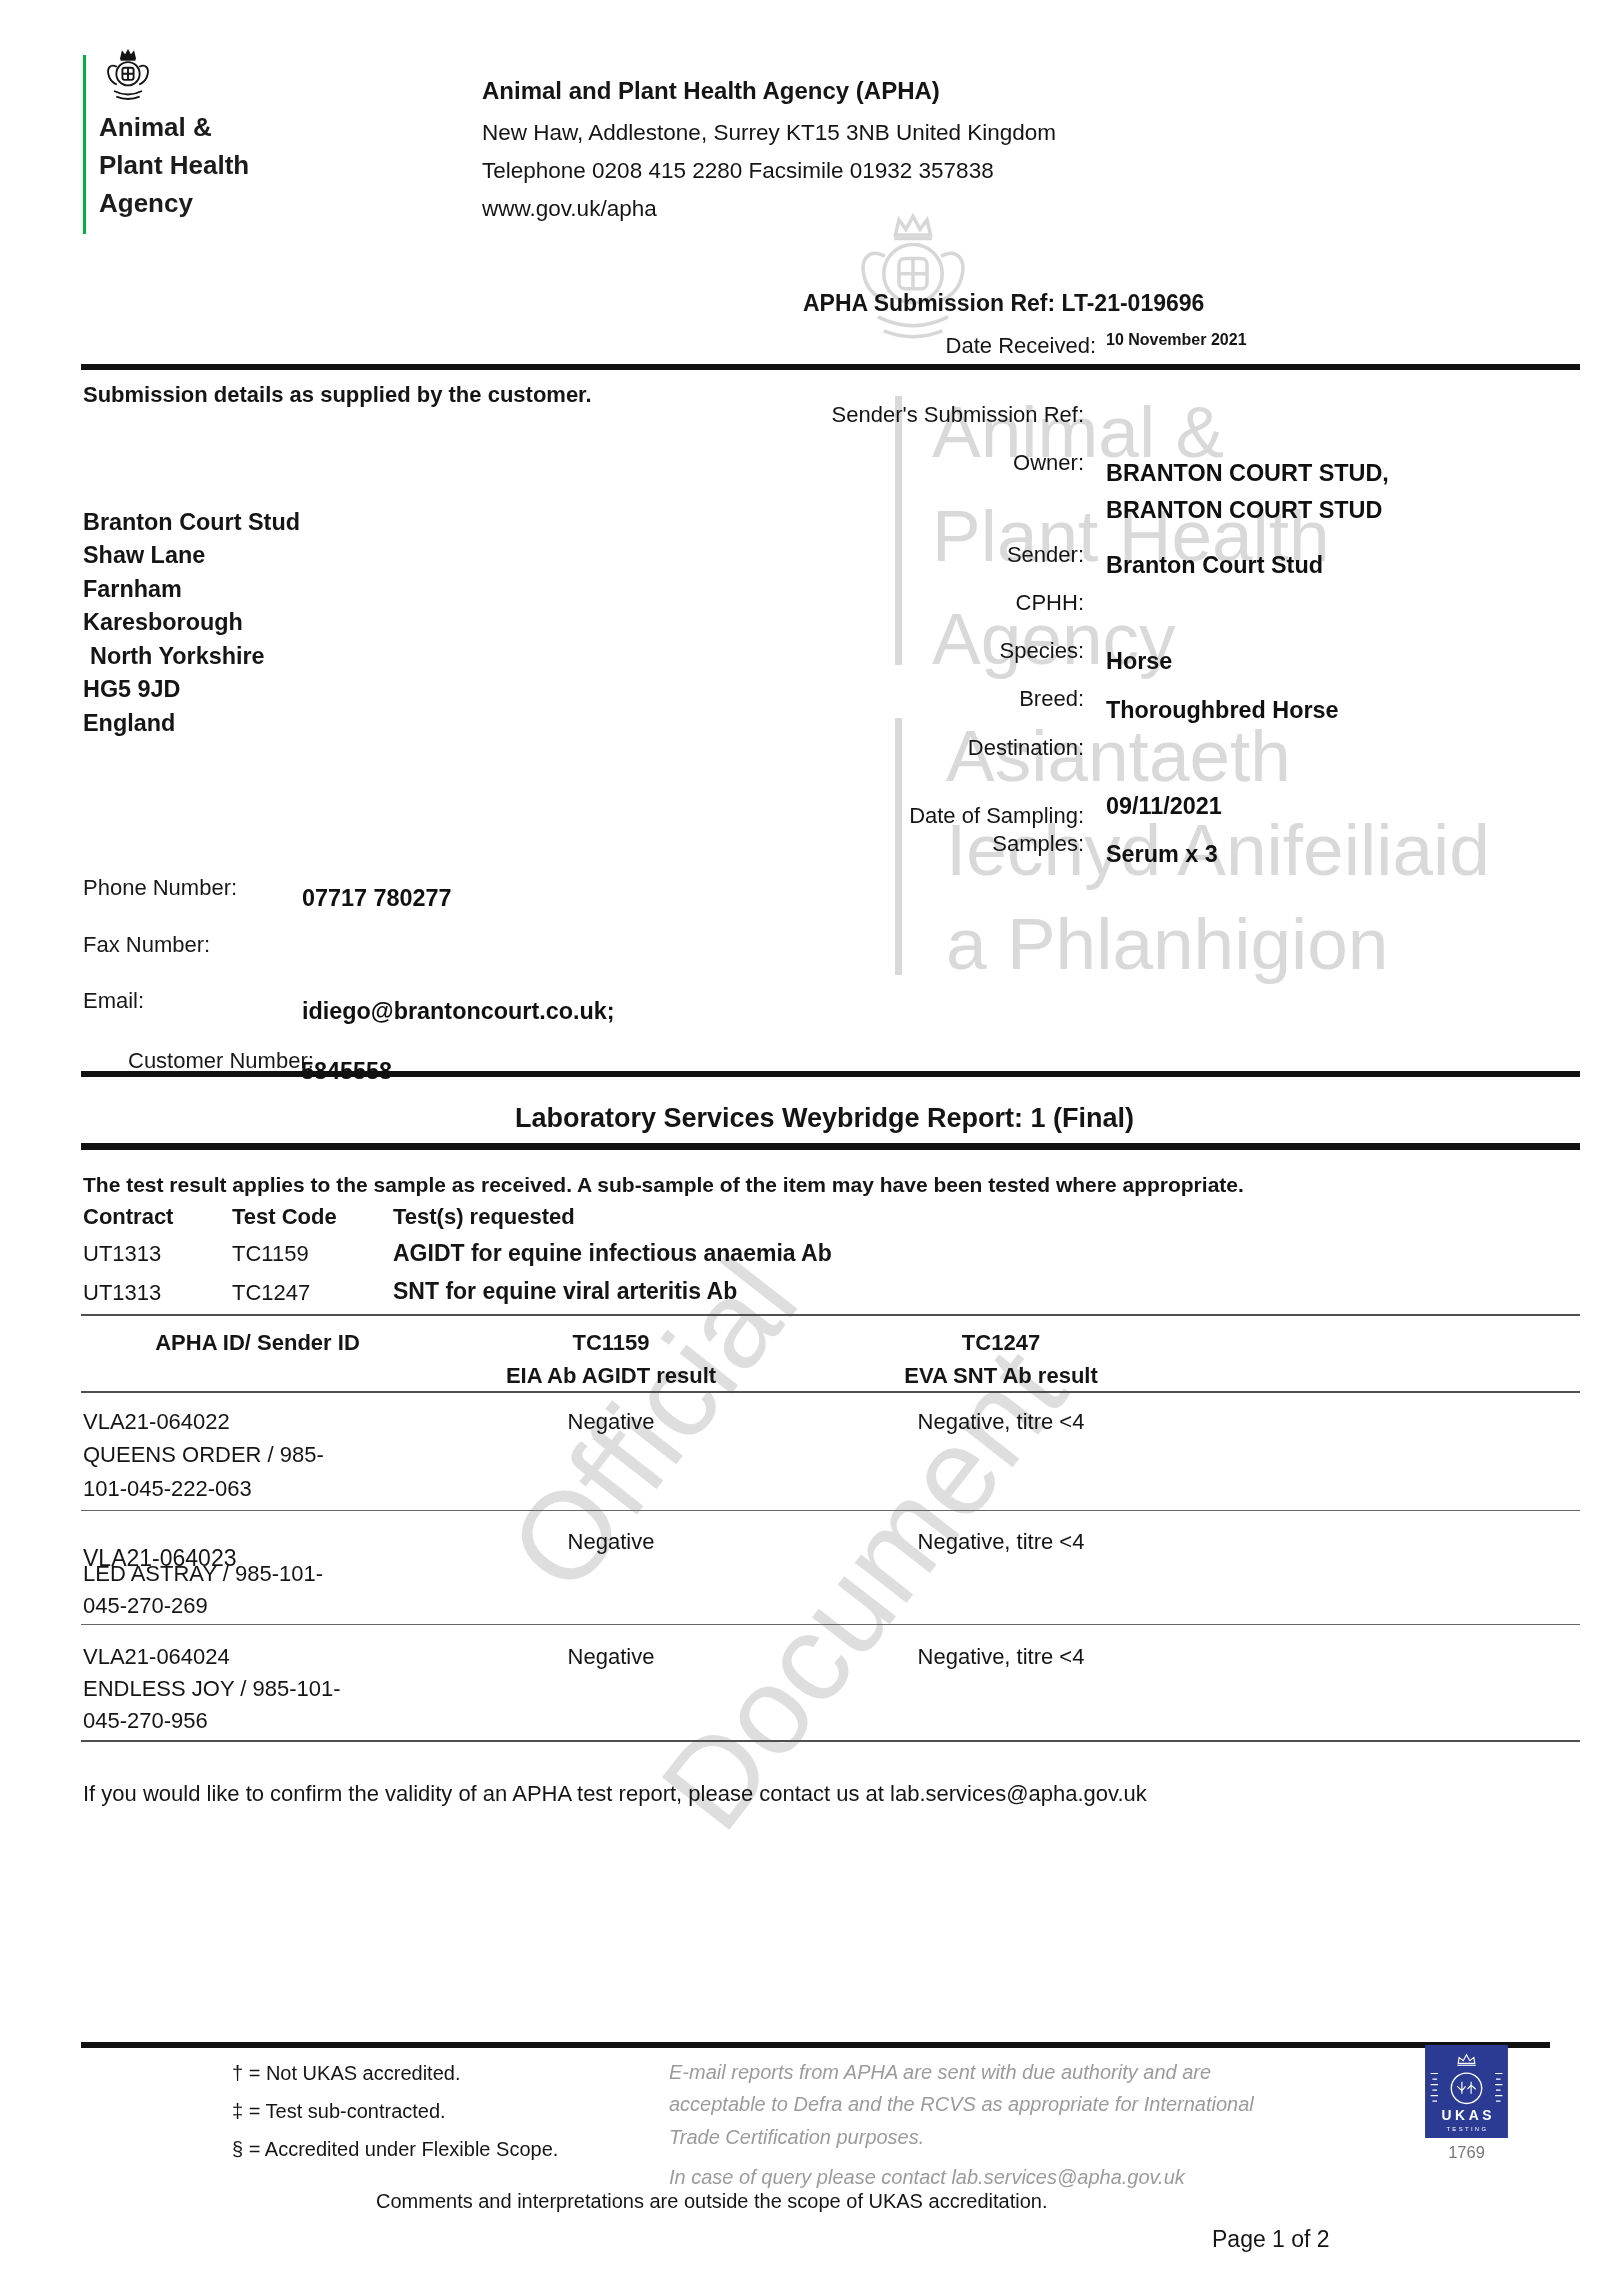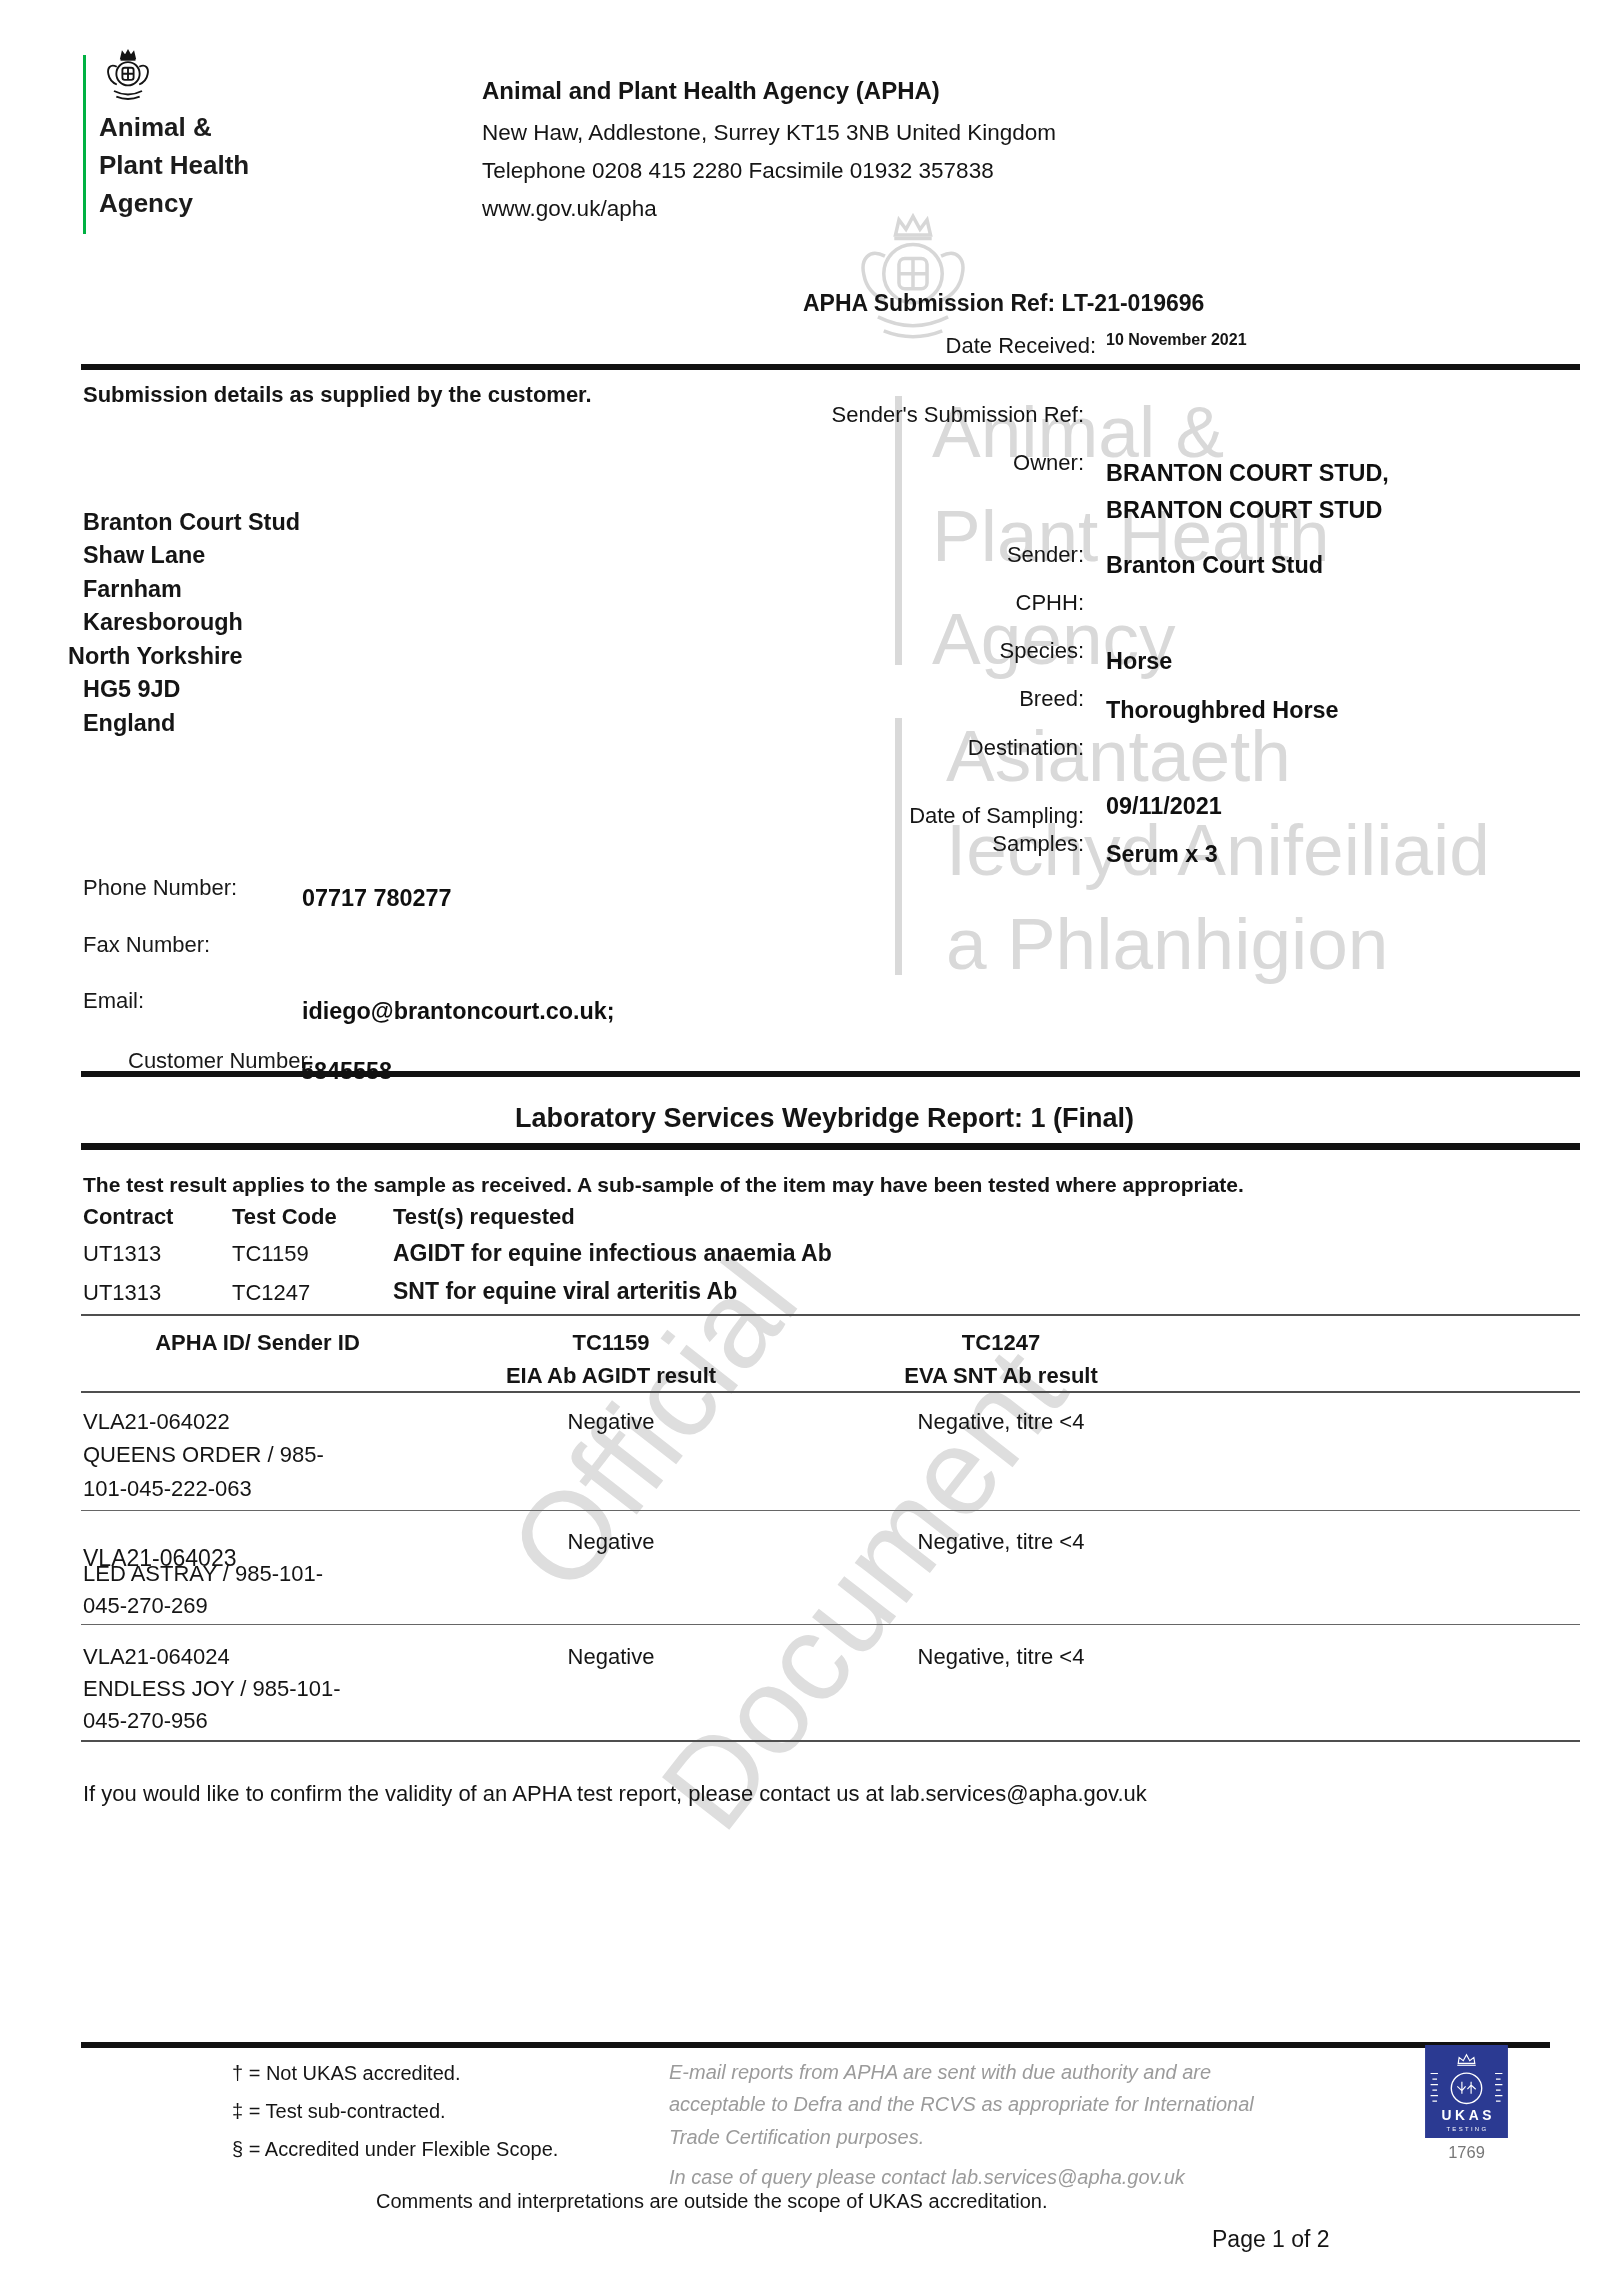--- a/index.html
+++ b/index.html
@@ -95,21 +95,21 @@
     <div class="abs b" style="left:1106px;top:331px;font-size:16px;">10 November 2021</div>
 
     <div class="hline" style="left:81px;top:364px;width:1499px;height:6px;"></div>
 
     <div class="abs b" style="left:83px;top:382px;font-size:22px;">Submission details as supplied by the customer.</div>
 
     <div class="abs addr" style="left:83px;top:509px;">Branton Court Stud</div>
     <div class="abs addr" style="left:83px;top:542px;">Shaw Lane</div>
     <div class="abs addr" style="left:83px;top:576px;">Farnham</div>
     <div class="abs addr" style="left:83px;top:609px;">Karesborough</div>
-    <div class="abs addr" style="left:68px;top:643px;">North Yorkshire</div>
+    <div class="abs addr" style="left:90px;top:643px;">North Yorkshire</div>
     <div class="abs addr" style="left:83px;top:676px;">HG5 9JD</div>
     <div class="abs addr" style="left:83px;top:710px;">England</div>
 
     <div class="rlabel" style="top:402px;">Sender's Submission Ref:</div>
     <div class="rlabel" style="top:450px;">Owner:</div>
     <div class="abs value" style="left:1106px;top:448px;">BRANTON COURT STUD,</div>
     <div class="abs value" style="left:1106px;top:485px;">BRANTON COURT STUD</div>
     <div class="rlabel" style="top:542px;">Sender:</div>
     <div class="abs value" style="left:1106px;top:540px;">Branton Court Stud</div>
     <div class="rlabel" style="top:590px;">CPHH:</div>

